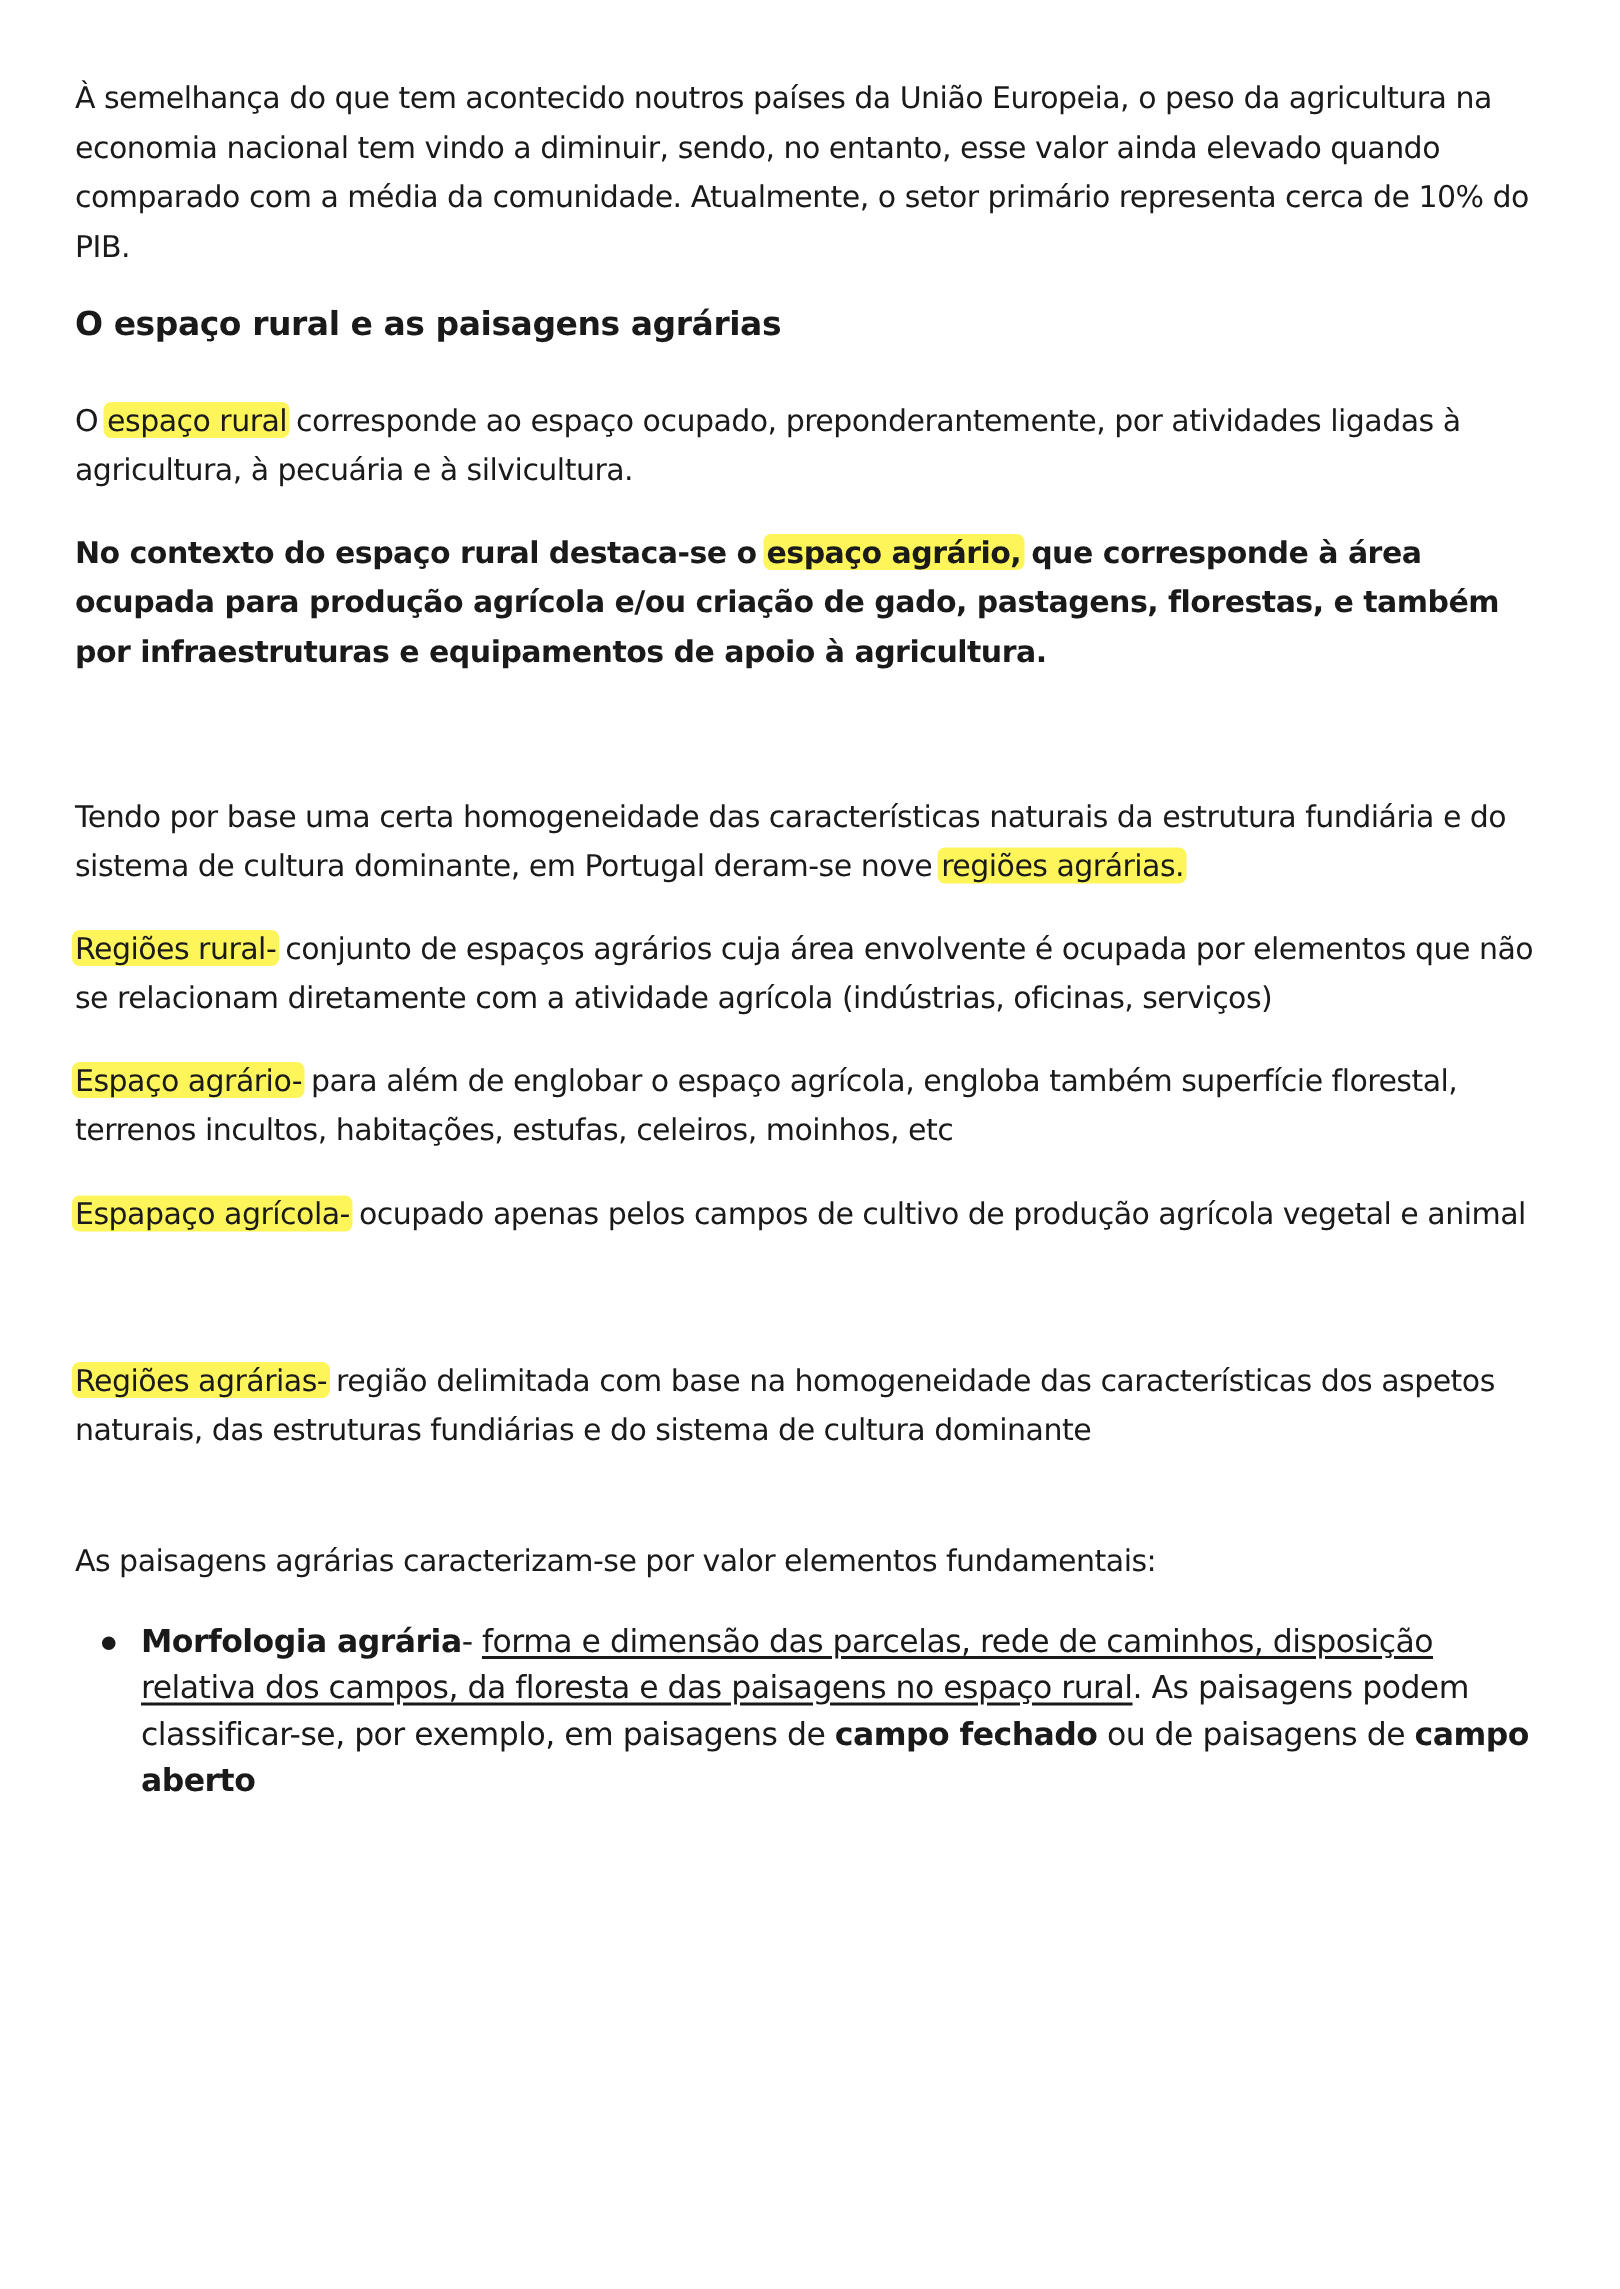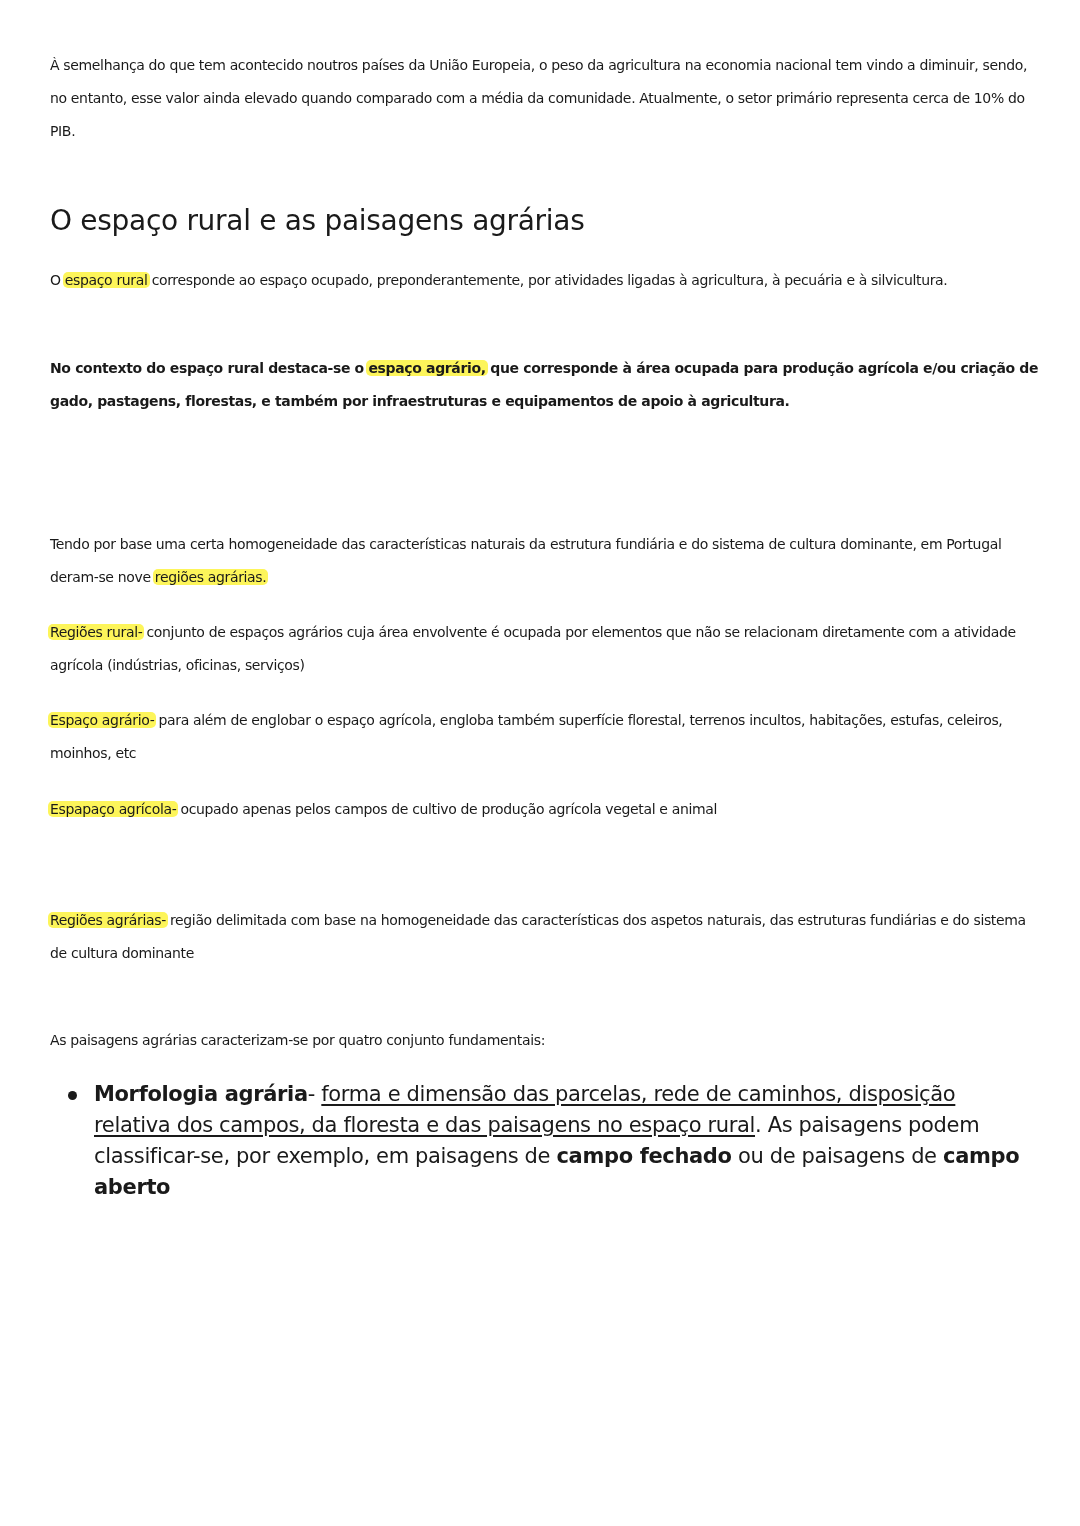--- a/index.html
+++ b/index.html
@@ -4,23 +4,23 @@
   <style>
     html, body { margin: 0; padding: 0; background: #ffffff; }
     body {
       width: 1080px;
       height: 1526px;
       overflow: hidden;
       font-family: "DejaVu Sans", "Liberation Sans", sans-serif;
       color: #1a1a1a;
     }
     .page { position: relative; padding: 50px 50px 0 50px; box-sizing: border-box; width: 1080px; }
-    p { margin: 0; font-size: 14px; line-height: 33px; letter-spacing: -0.35px; }
+    p { margin: 0; font-size: 20px; line-height: 33px; letter-spacing: -0.35px; }
     .p-intro { position: absolute; left: 50px; top: 49px; width: 990px; }
-    h2 { margin: 0; font-size: 28px; font-weight: normal; letter-spacing: -0.3px; position: absolute; left: 50px; top: 204px; }
+    h2 { margin: 0; font-size: 22px; font-weight: bold; letter-spacing: -0.3px; position: absolute; left: 50px; top: 204px; }
     .abs { position: absolute; left: 50px; width: 990px; }
     .hl { background: #fdf55a; border-radius: 5px; padding: 0 2px; margin: 10px -2px; }
     ul { list-style: none; margin: 0; padding: 0; }
     .bullet-list { position: absolute; left: 50px; top: 1079px; width: 985px; }
     .bullet-item { position: relative; padding-left: 44px; font-size: 21px; line-height: 31px; letter-spacing: -0.35px; }
     .bullet-dot { position: absolute; left: 18px; top: 12px; width: 9px; height: 9px; border-radius: 50%; background: #1a1a1a; }
     b { font-weight: bold; }
     u { text-decoration: underline; text-underline-offset: 3px; }
   </style>
 </head>
@@ -40,21 +40,21 @@
   <p class="abs" style="top:528px;"><span>Tendo por base uma certa homogeneidade das características naturais da estrutura fundiária e do sistema de cultura dominante, em Portugal deram-se nove </span><span class="hl">regiões agrárias.</span><span></span></p>
 
   <p class="abs" style="top:616px;"><span class="hl">Regiões rural-</span><span> conjunto de espaços agrários cuja área envolvente é ocupada por elementos que não se relacionam diretamente com a atividade agrícola (indústrias, oficinas, serviços)</span></p>
 
   <p class="abs" style="top:704px;"><span class="hl">Espaço agrário-</span><span> para além de englobar o espaço agrícola, engloba também superfície florestal, terrenos incultos, habitações, estufas, celeiros, moinhos, etc</span></p>
 
   <p class="abs" style="top:793px;"><span class="hl">Espapaço agrícola-</span><span> ocupado apenas pelos campos de cultivo de produção agrícola vegetal e animal</span></p>
 
   <p class="abs" style="top:904px;"><span class="hl">Regiões agrárias-</span><span> região delimitada com base na homogeneidade das características dos aspetos naturais, das estruturas fundiárias e do sistema de cultura dominante</span></p>
 
-  <p class="abs" style="top:1024px;">As paisagens agrárias caracterizam-se por quatro conjunto fundamentais:</p>
+  <p class="abs" style="top:1024px;">As paisagens agrárias caracterizam-se por valor elementos fundamentais:</p>
 
   <ul class="bullet-list">
     <li class="bullet-item">
       <span class="bullet-dot"></span>
       <b>Morfologia agrária</b><span>- </span><u>forma e dimensão das parcelas, rede de caminhos, disposição relativa dos campos, da floresta e das paisagens no espaço rural</u><span>. As paisagens podem classificar-se, por exemplo, em paisagens de </span><b>campo fechado</b><span> ou de paisagens de </span><b>campo aberto</b>
     </li>
   </ul>
 
 </div>
 

